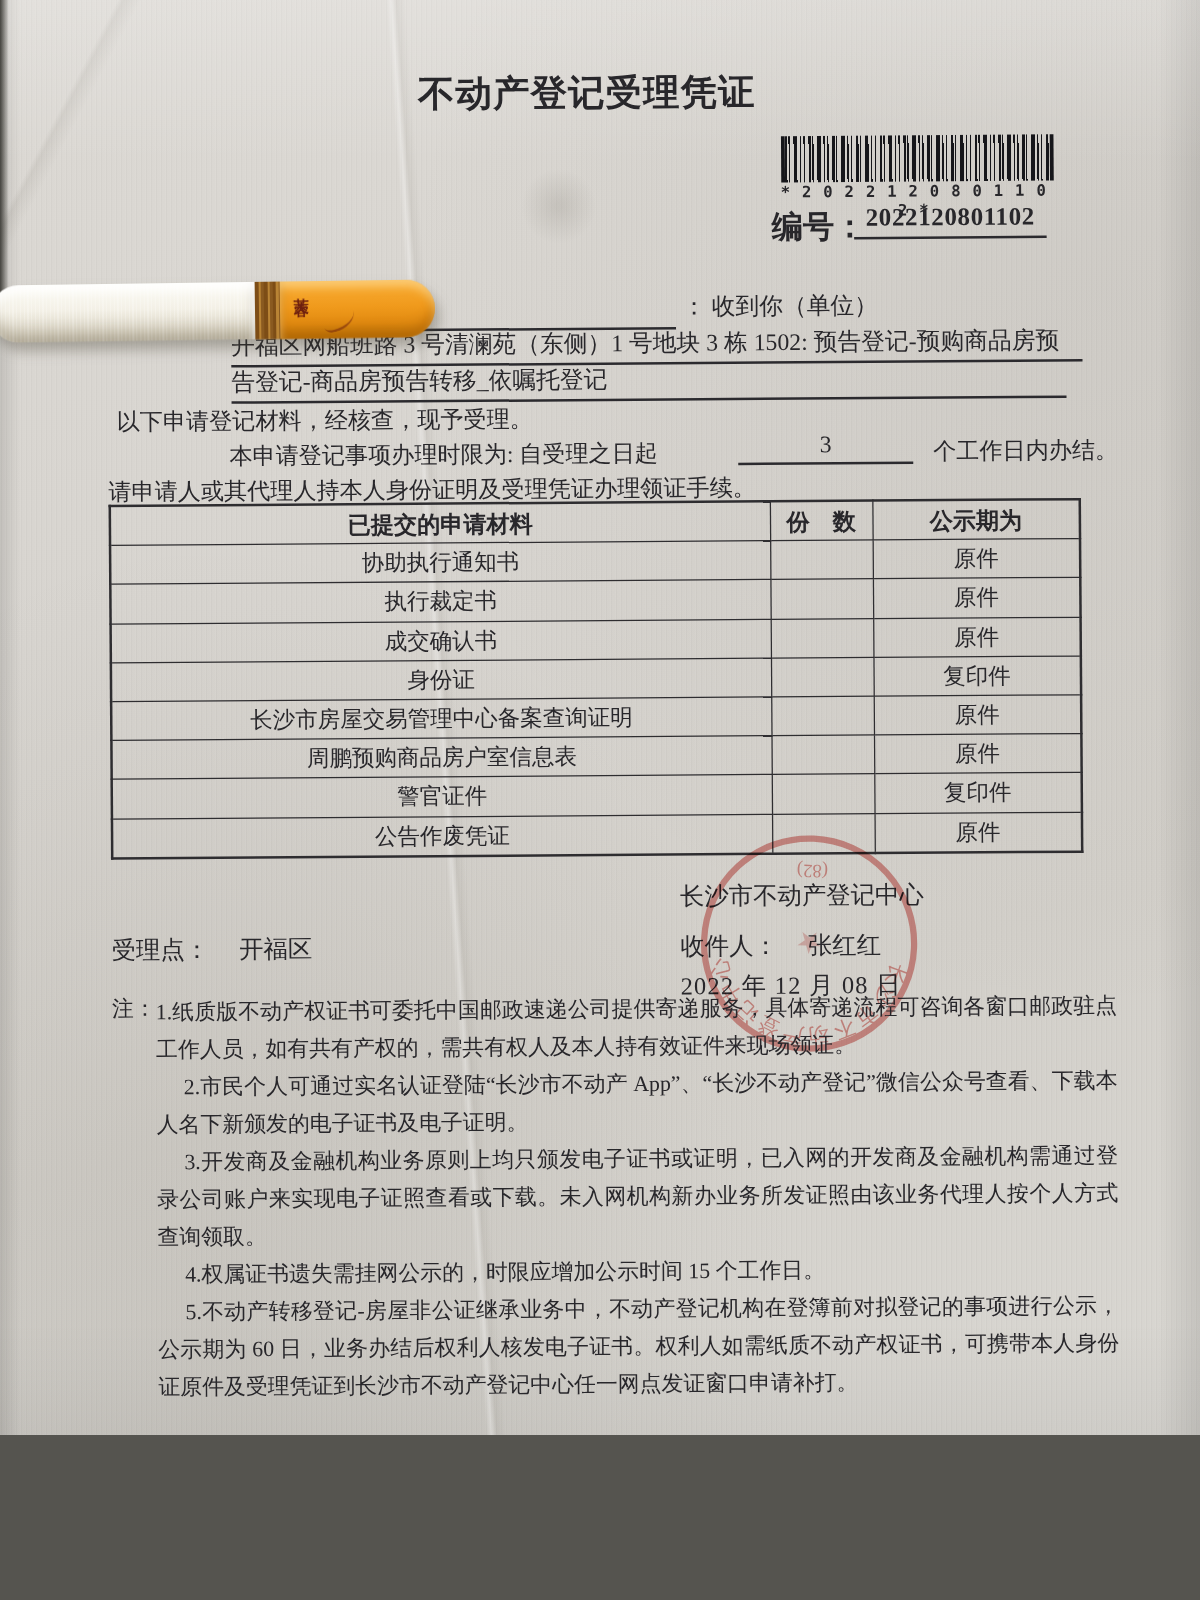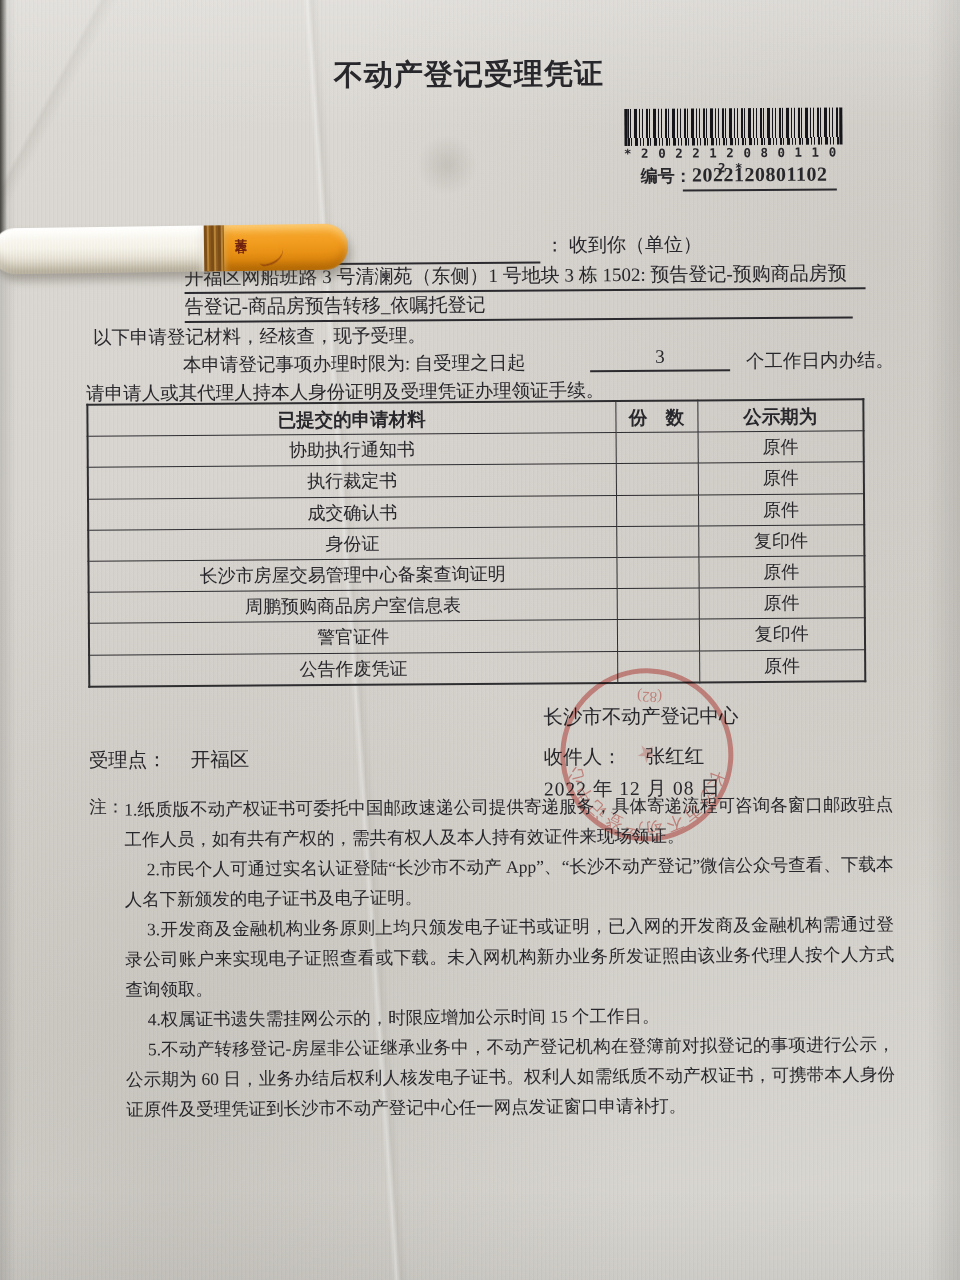--- a/index.html
+++ b/index.html
@@ -1,16 +1,16 @@
 <!DOCTYPE html>
 <html><head>
 <meta charset="utf-8">
 <style>
   html,body{margin:0;padding:0;background:#55544f;}
-  .photo{position:relative;width:960px;height:1280px;overflow:hidden;
+  .photo{position:relative;width:960px;height:1148px;overflow:hidden;
          font-family:"Liberation Serif","DejaVu Serif",serif;color:#28272b;}
   .paper{position:absolute;inset:0;
     background:
       repeating-linear-gradient(90deg, rgba(255,255,255,.05) 0 1px, rgba(0,0,0,.022) 1px 2px, transparent 2px 4px),
       linear-gradient(165deg,#dcd9d4 0%,#d7d4cf 38%,#d2cfc9 68%,#d9d7d2 100%);}
   .paper::after{content:"";position:absolute;inset:0;pointer-events:none;
     background:
       linear-gradient(to bottom, rgba(255,255,255,.20), transparent 130px),
       linear-gradient(118deg, transparent 6%, rgba(120,115,105,.12) 6.3%, transparent 7.2%),
       linear-gradient(86deg, transparent 37.4%, rgba(255,255,255,.30) 37.8%, rgba(120,115,105,.10) 38.2%, transparent 38.9%),
@@ -29,21 +29,21 @@
     background:repeating-linear-gradient(90deg,
       #16161a 0 2px, transparent 2px 3px,
       #16161a 3px 4px, transparent 4px 7px,
       #16161a 7px 10px, transparent 10px 12px,
       #16161a 12px 13px, transparent 13px 15px,
       #16161a 15px 16px, transparent 16px 19px);
     border-left:3px solid #16161a;border-right:3px solid #16161a;}
   .barcode-label{left:620px;top:147px;width:228px;text-align:center;
     font-family:"DejaVu Sans Mono","Liberation Mono",monospace;
     font-size:12.5px;font-weight:bold;letter-spacing:1px;}
-  .serial-label{left:620px;top:166px;font-size:17px;font-weight:bold;margin-left:24px;}
+  .serial-label{left:620px;top:166px;font-size:25px;font-weight:bold;}
   .serial-value{left:686px;top:165px;width:154px;text-align:center;font-size:20px;
     font-weight:bold;border-bottom:2px solid #2b2a2e;padding-bottom:3px;letter-spacing:.5px;}
   .recipient-underline{left:193px;top:236px;width:350px;height:26px;border-bottom:2px solid #2b2a2e;}
   .recipient-label{left:548px;top:233px;font-size:19px;}
   .addr{font-size:19px;line-height:27px;border-bottom:2px solid #2b2a2e;padding-bottom:1px;}
   .addr1{left:187px;top:262px;width:681px;}
   .addr2{left:187px;top:291px;width:668px;}
   .accept-note{left:95px;top:322px;font-size:18.5px;}
   .deadline-prefix{left:185px;top:350px;font-size:18.5px;}
   .deadline-days{left:592px;top:347px;width:140px;text-align:center;font-size:19px;

